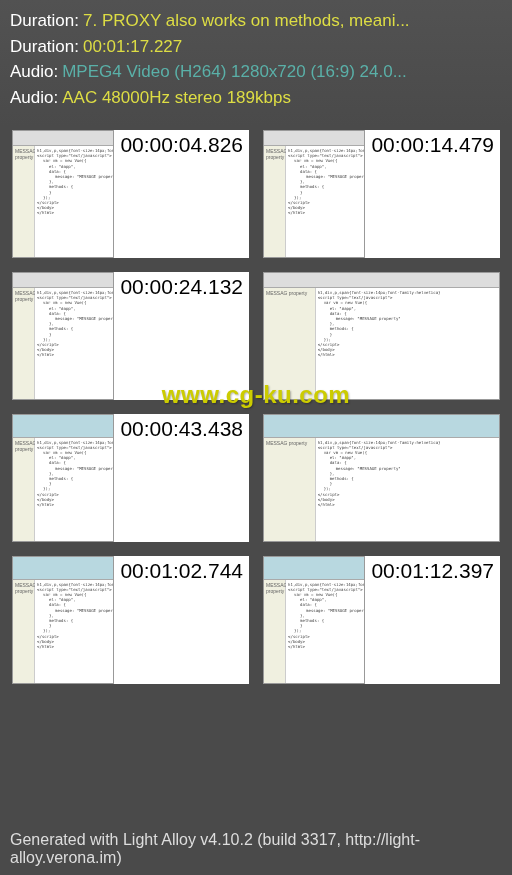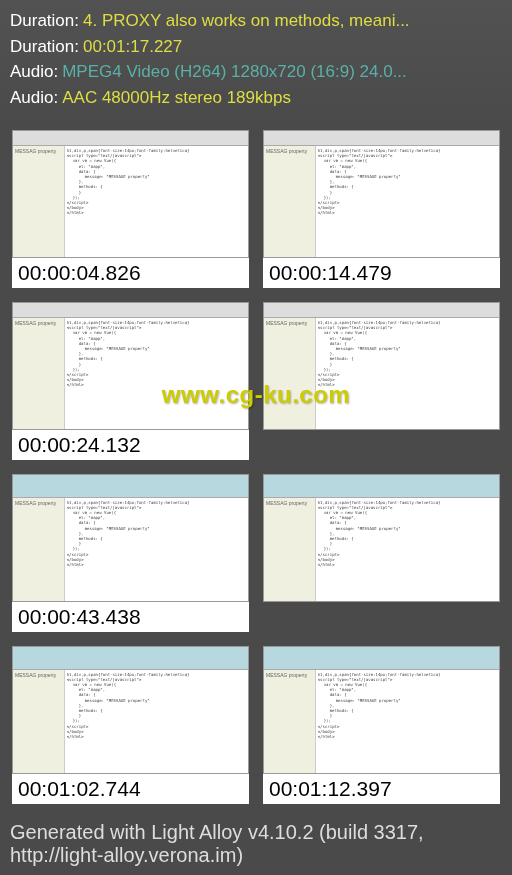--- a/index.html
+++ b/index.html
@@ -25,21 +25,20 @@
     .info-value { color: #dddd44; }
     .info-value.teal { color: #5ab0a8; }
     .thumbs-container {
       padding: 4px 12px;
       display: grid;
       grid-template-columns: 1fr 1fr;
       gap: 14px 14px;
     }
     .thumb-item {
       display: flex;
-      flex-direction: column;
     }
     .thumb-image {
       width: 100%;
       height: 128px;
       background: #f5f5f5;
       position: relative;
       overflow: hidden;
       border: 1px solid #999;
     }
     .thumb-content {
@@ -99,39 +98,39 @@
       z-index: 10;
       pointer-events: none;
       letter-spacing: 0.5px;
     }
     .footer {
       position: absolute;
       bottom: 0;
       left: 0;
       right: 16px;
       padding: 8px 10px;
-      font-size: 20px;
+      font-size: 16px;
       color: #ddd;
       margin-top: 36px;
     }
     .browser-variant .thumb-toolbar {
       height: 18%;
       background: #b8d8e0;
     }
     .browser-variant .thumb-body {
       height: 82%;
     }
   </style>
 </head>
 <body>
 
 <div class="header">
   <div class="info-row">
     <span class="info-label">Duration:</span>
-    <span class="info-value">4. PROXY also works on methods, meani...</span>
+    <span class="info-value">7. PROXY also works on methods, meani...</span>
   </div>
   <div class="info-row">
     <span class="info-label">Duration:</span>
     <span class="info-value">00:01:17.227</span>
   </div>
   <div class="info-row">
     <span class="info-label">Audio:</span>
     <span class="info-value teal">MPEG4 Video (H264) 1280x720 (16:9) 24.0...</span>
   </div>
   <div class="info-row">

